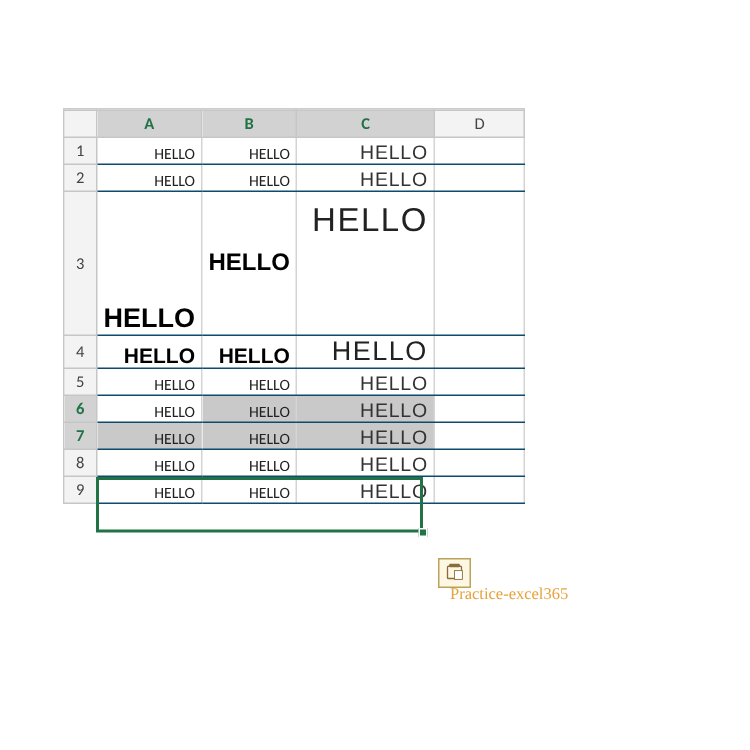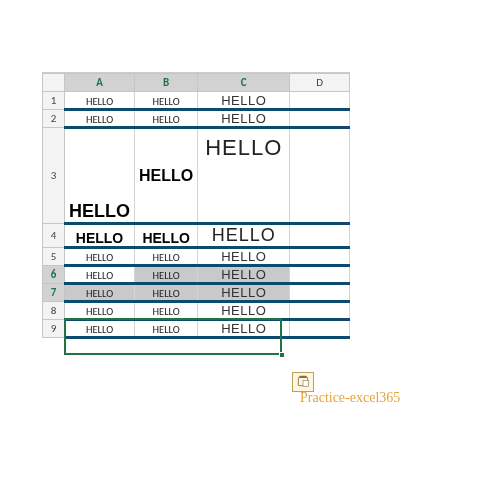--- a/index.html
+++ b/index.html
@@ -12,23 +12,23 @@
       overflow: hidden;
     }
     .sheet {
       position: absolute;
       top: 72px; left: 42px;
       border-top: 1px solid #ccc;
     }
     table { border-collapse: collapse; }
     th, td {
       border-right: 1px solid #d4d4d4;
-      border-bottom: 3px solid #0c4a6e;
+      border-bottom: 1px solid #0c4a6e;
       background: #fff;
-      text-align: center;
+      text-align: right;
       padding: 0 4px;
       height: 18px;
       vertical-align: bottom;
       overflow: hidden;
     }
     th {
       background: #f3f3f3;
       color: #444;
       font-weight: normal;
       text-align: center;
@@ -77,21 +77,21 @@
       position: absolute;
       width: 22px; height: 20px;
       border: 1px solid #bba25a;
       background: #fdf7e3;
       display: flex; align-items: center; justify-content: center;
     }
     .paste-opt svg { width: 14px; height: 14px; }
     .watermark {
       position: absolute;
       font-family: "Segoe Script", cursive;
-      font-size: 14px;
+      font-size: 11px;
       color: #e6a23c;
     }
   </style>
 </head>
 <body>
 
 <div class="sheet">
 <table>
   <tbody>
         <tr>

